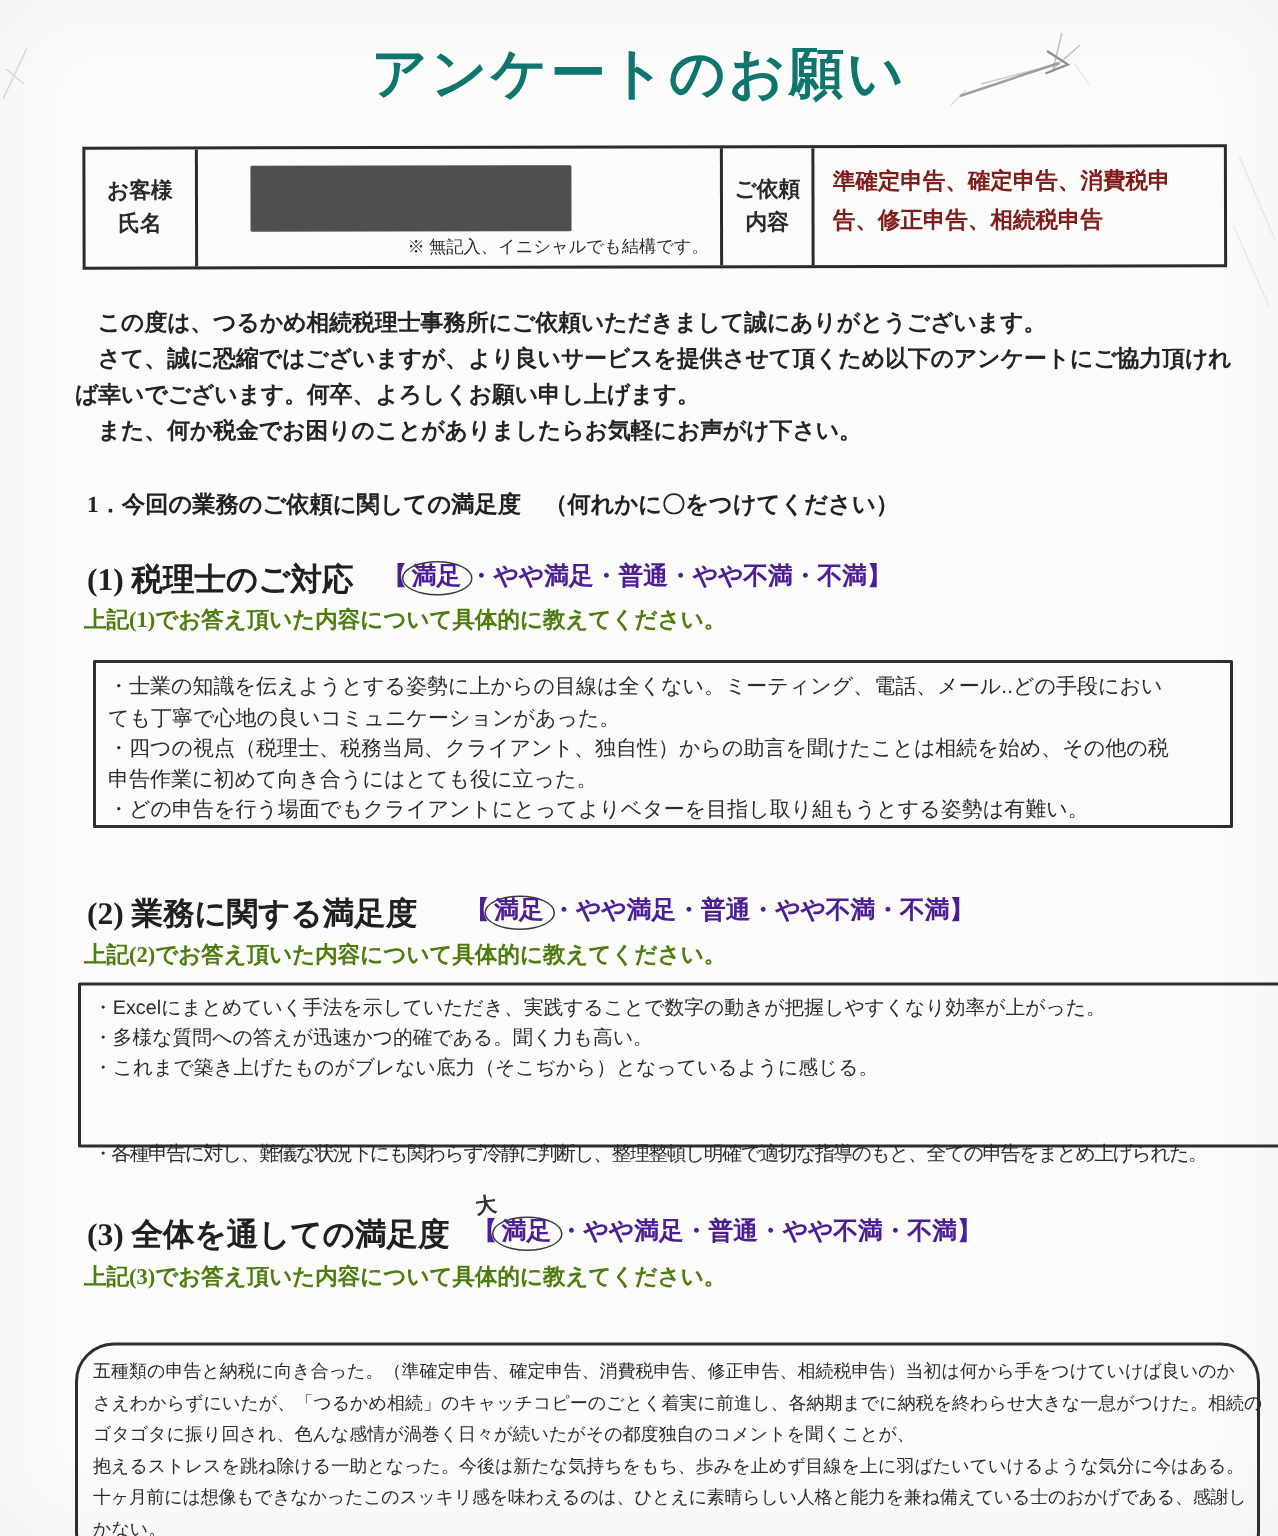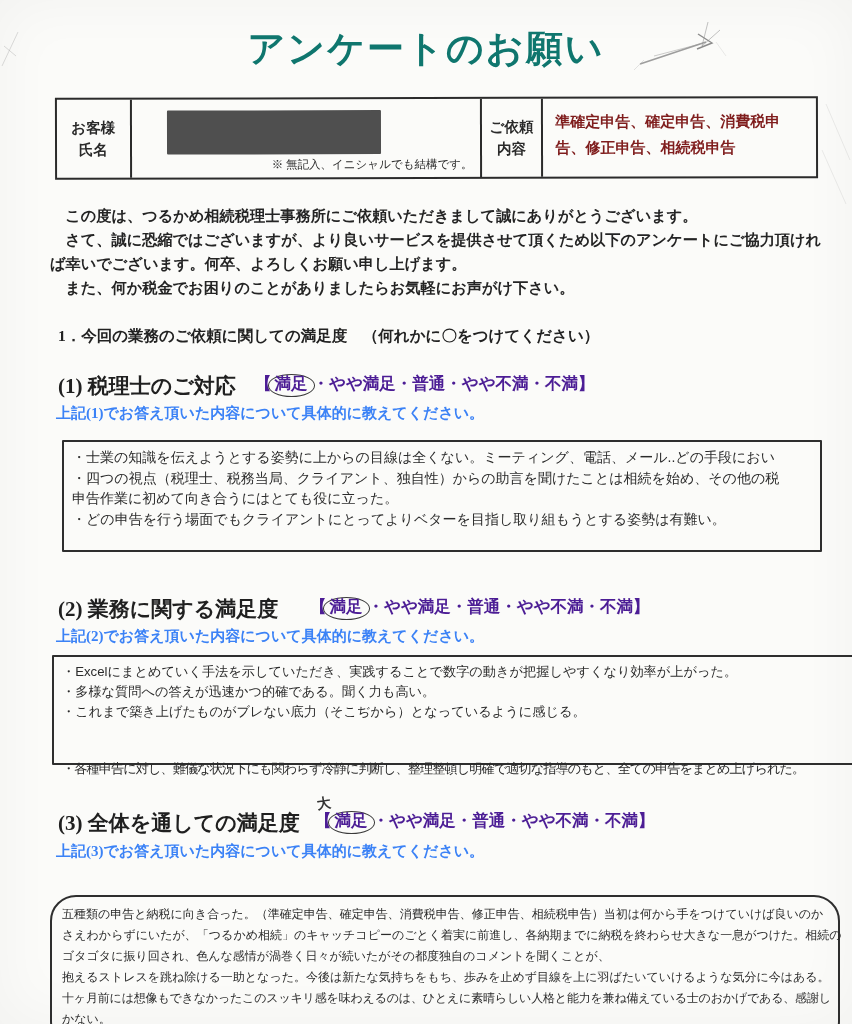--- a/index.html
+++ b/index.html
@@ -62,21 +62,21 @@
   .q-label{position:absolute;font-size:21px;font-weight:700;white-space:nowrap;color:#202020;}
   .q-scale{position:absolute;font-size:16.5px;font-weight:700;white-space:nowrap;color:#4c1d95;}
   .circled{
     display:inline-block;border:1.8px solid #3a3a3a;border-radius:50%;
     padding:1px 6px 3px 6px;margin:0 -2px 0 -4px;line-height:1;
   }
   .q-annot{
     position:absolute;font-size:14px;font-weight:600;color:#333;
     transform:rotate(-8deg);font-family:"Liberation Serif","DejaVu Serif",serif;
   }
-  .q-instr{position:absolute;font-size:15px;font-weight:700;white-space:nowrap;color:#3b82f6;}
+  .q-instr{position:absolute;font-size:15px;font-weight:700;white-space:nowrap;color:#4d7c0f;}
 
   .answer-box{
     position:absolute;box-sizing:border-box;border:2.4px solid var(--box-border);
     background:transparent;padding:5px 8px;color:#2b2b2b;border-radius:1px;
   }
   .answer-box .al{white-space:nowrap;}
   #box1{left:62px;top:440px;width:760px;height:112px;font-size:14px;line-height:20.5px;}
   #box2{left:52px;top:655px;width:836px;height:110px;font-size:13.2px;line-height:20.2px;}
   #box3{left:50px;top:895px;width:790px;height:152px;font-size:12px;line-height:21px;padding:7px 10px;border-radius:26px;}
   .squeeze{letter-spacing:-0.95px;margin-top:36px;}
@@ -132,20 +132,21 @@
 
   <div class="sec-heading serif">1．今回の業務のご依頼に関しての満足度　（何れかに〇をつけてください）</div>
 
   <div class="q-label" style="left:58px;top:372px;">(1) 税理士のご対応</div>
   <div class="q-scale" style="left:255px;top:373px;">
     <span>【</span><span class="circled">満足</span><span>・やや満足・普通・やや不満・不満】</span>
   </div>
   <div class="q-instr" style="left:56px;top:404px;">上記(1)でお答え頂いた内容について具体的に教えてください。</div>
   <div class="answer-box sans" id="box1">
     <div class="al">・士業の知識を伝えようとする姿勢に上からの目線は全くない。ミーティング、電話、メール..どの手段におい</div>
+    <div class="al">ても丁寧で心地の良いコミュニケーションがあった。</div>
     <div class="al">・四つの視点（税理士、税務当局、クライアント、独自性）からの助言を聞けたことは相続を始め、その他の税</div>
     <div class="al">申告作業に初めて向き合うにはとても役に立った。</div>
     <div class="al">・どの申告を行う場面でもクライアントにとってよりベターを目指し取り組もうとする姿勢は有難い。</div>
   </div>
 
   <div class="q-label" style="left:58px;top:595px;">(2) 業務に関する満足度</div>
   <div class="q-scale" style="left:310px;top:596px;">
     <span>【</span><span class="circled">満足</span><span>・やや満足・普通・やや不満・不満】</span>
   </div>
   <div class="q-instr" style="left:56px;top:627px;">上記(2)でお答え頂いた内容について具体的に教えてください。</div>

